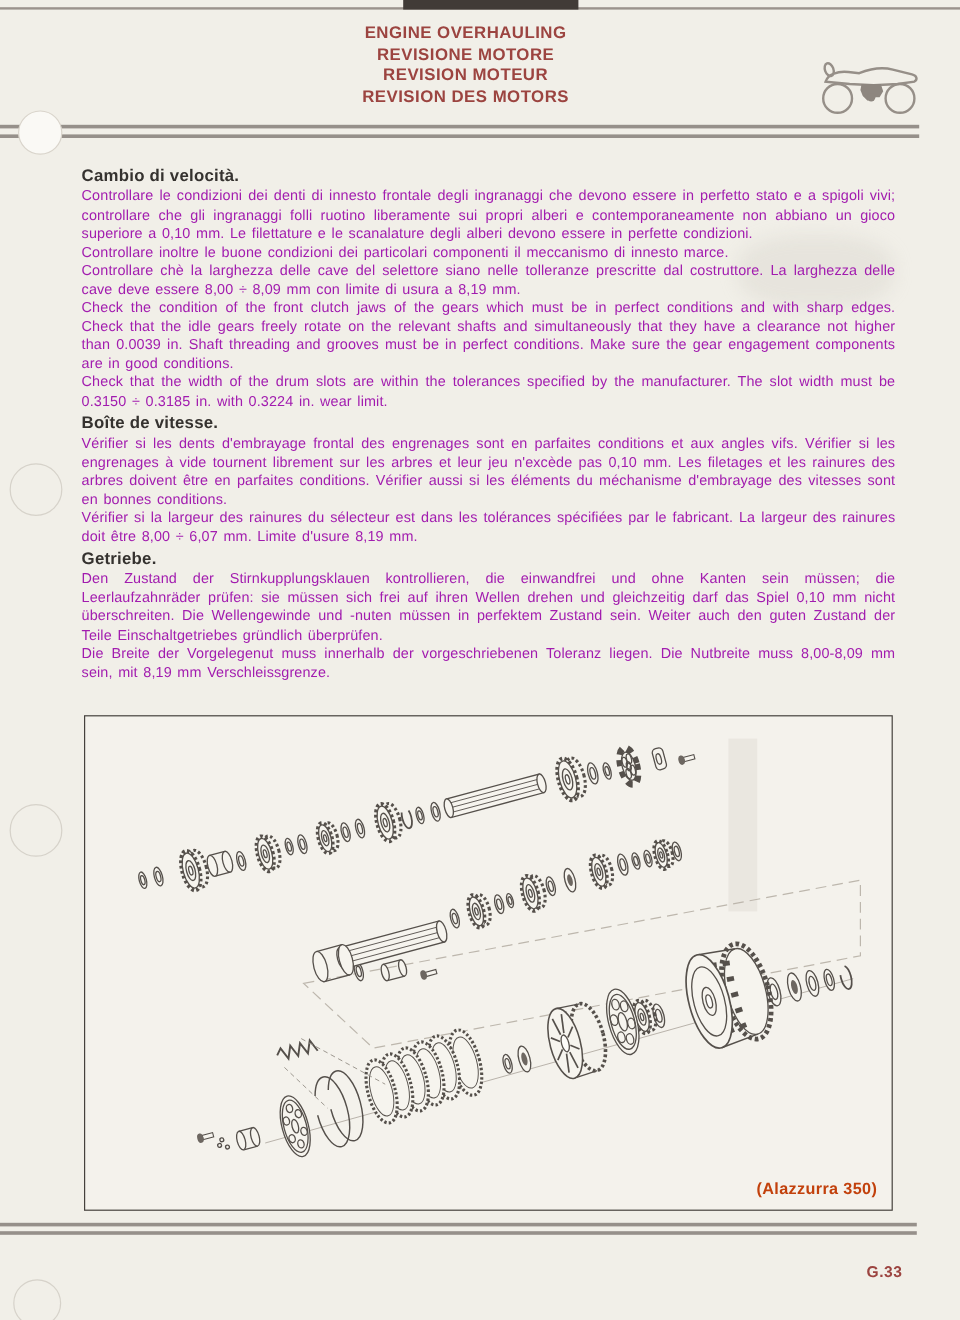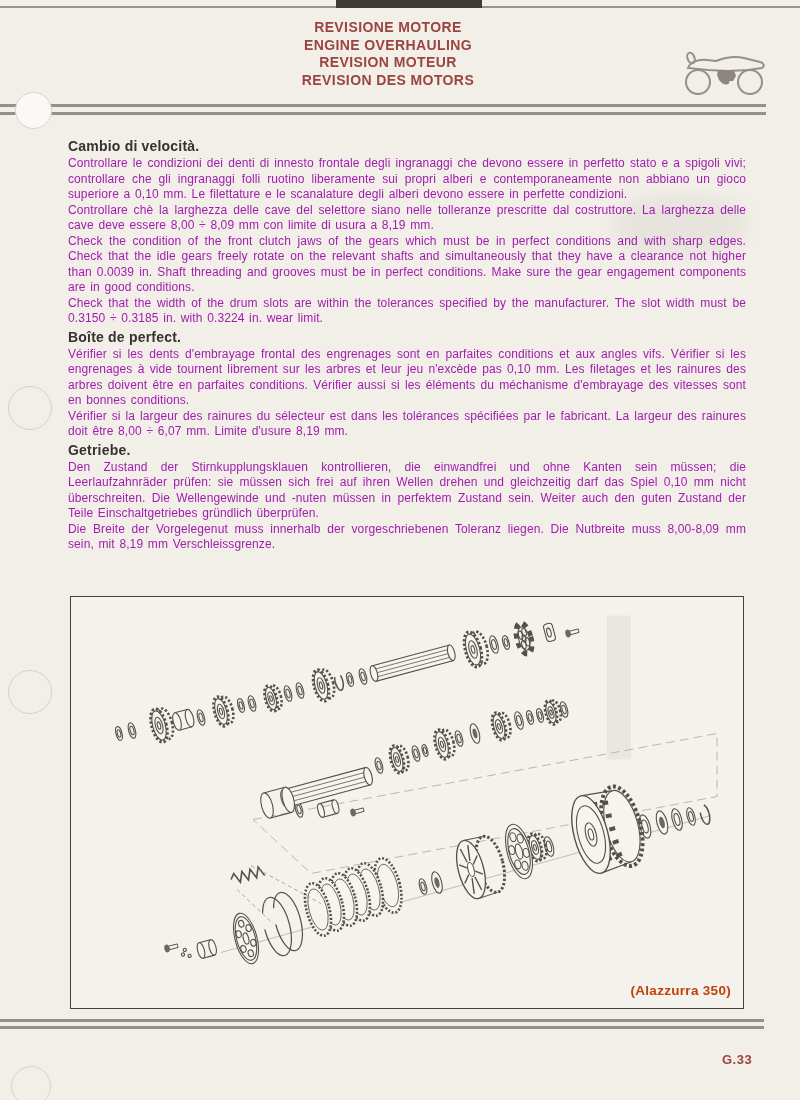--- a/index.html
+++ b/index.html
@@ -44,22 +44,22 @@
   
   .pagenum{left:722px;top:1052px;font-size:13px;font-weight:bold;color:#9c4440;letter-spacing:.5px;}
 </style>
 </head>
 <body>
 
 <div class="abs rule-top-thin"></div>
 <div class="abs rule-top-dark"></div>
 
 <div class="abs titles">
+  <div>ENGINE OVERHAULING</div>
   <div>REVISIONE MOTORE</div>
-  <div>ENGINE OVERHAULING</div>
   <div>REVISION MOTEUR</div>
   <div>REVISION DES MOTORS</div>
 </div>
 
 <div class="abs moto">
   <svg viewBox="0 0 100 62">
     <g stroke="#968f88" stroke-width="2" fill="none">
       <circle cx="22" cy="44" r="12"></circle>
       <circle cx="74" cy="44" r="12"></circle>
       <ellipse cx="15" cy="20" rx="3.5" ry="5.5" transform="rotate(-20 15 20)"></ellipse>
@@ -74,26 +74,27 @@
 <div class="abs dr b"></div>
 <div class="abs hole main"></div>
 <div class="abs hole faint h2"></div>
 <div class="abs hole faint h3"></div>
 <div class="abs hole faint h4"></div>
 <div class="abs smudge"></div>
 
 <div class="abs text-col">
   <div class="sec-head">Cambio di velocità.</div>
   <p class="body-p">Controllare le condizioni dei denti di innesto frontale degli ingranaggi che devono essere in perfetto stato e a spigoli vivi; controllare che gli ingranaggi folli ruotino liberamente sui propri alberi e contemporaneamente non abbiano un gioco superiore a 0,10 mm. Le filettature e le scanalature degli alberi devono essere in perfette condizioni.</p>
+  <p class="body-p">Controllare inoltre le buone condizioni dei particolari componenti il meccanismo di innesto marce.</p>
   <p class="body-p">Controllare chè la larghezza delle cave del selettore siano nelle tolleranze prescritte dal costruttore. La larghezza delle cave deve essere 8,00 ÷ 8,09 mm con limite di usura a 8,19 mm.</p>
 
   <p class="body-p">Check the condition of the front clutch jaws of the gears which must be in perfect conditions and with sharp edges. Check that the idle gears freely rotate on the relevant shafts and simultaneously that they have a clearance not higher than 0.0039 in. Shaft threading and grooves must be in perfect conditions. Make sure the gear engagement components are in good conditions.</p>
   <p class="body-p">Check that the width of the drum slots are within the tolerances specified by the manufacturer. The slot width must be 0.3150 ÷ 0.3185 in. with 0.3224 in. wear limit.</p>
 
-  <div class="sec-head">Boîte de perfect.</div>
+  <div class="sec-head">Boîte de vitesse.</div>
   <p class="body-p">Vérifier si les dents d'embrayage frontal des engrenages sont en parfaites conditions et aux angles vifs. Vérifier si les engrenages à vide tournent librement sur les arbres et leur jeu n'excède pas 0,10 mm. Les filetages et les rainures des arbres doivent être en parfaites conditions. Vérifier aussi si les éléments du méchanisme d'embrayage des vitesses sont en bonnes conditions.</p>
   <p class="body-p">Vérifier si la largeur des rainures du sélecteur est dans les tolérances spécifiées par le fabricant. La largeur des rainures doit être 8,00 ÷ 6,07 mm. Limite d'usure 8,19 mm.</p>
 
   <div class="sec-head">Getriebe.</div>
   <p class="body-p">Den Zustand der Stirnkupplungsklauen kontrollieren, die einwandfrei und ohne Kanten sein müssen; die Leerlaufzahnräder prüfen: sie müssen sich frei auf ihren Wellen drehen und gleichzeitig darf das Spiel 0,10 mm nicht überschreiten. Die Wellengewinde und -nuten müssen in perfektem Zustand sein. Weiter auch den guten Zustand der Teile Einschaltgetriebes gründlich überprüfen.</p>
   <p class="body-p">Die Breite der Vorgelegenut muss innerhalb der vorgeschriebenen Toleranz liegen. Die Nutbreite muss 8,00-8,09 mm sein, mit 8,19 mm Verschleissgrenze.</p>
 </div>
 
 <div class="abs figure">
   <svg id="fig-svg" viewBox="0 0 672 410">

